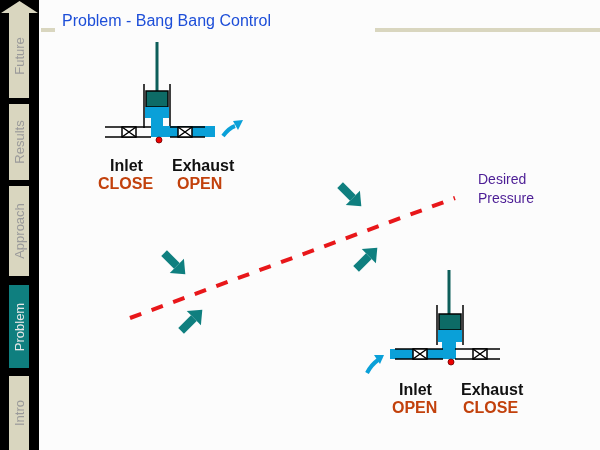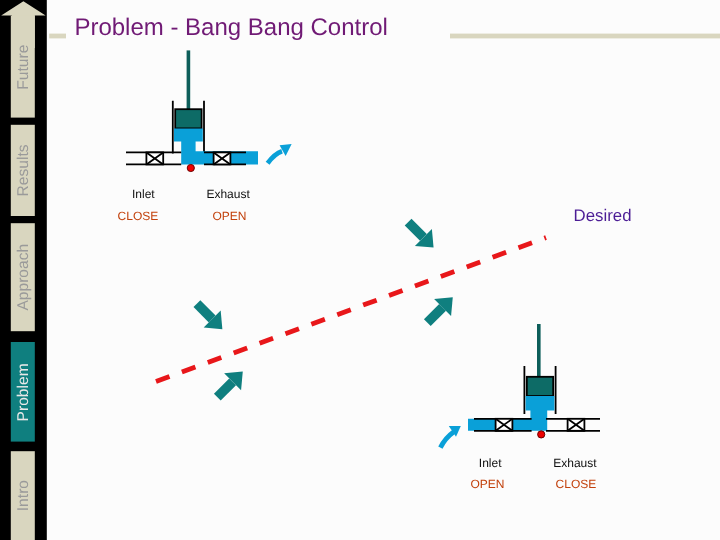--- a/index.html
+++ b/index.html
@@ -5,22 +5,22 @@
   html, body { margin:0; padding:0; }
   body { width:600px; height:450px; background:#fcfcfc; position:relative; overflow:hidden;
          font-family:"Liberation Sans", sans-serif; }
   .sidebar { position:absolute; left:0; top:0; width:39px; height:450px; background:#000; }
   .nav-tab { position:absolute; left:9px; width:20px; background:#d9d6bf; }
   .nav-tab.active { background:#0f7f7f; }
   .nav-tab span { position:absolute; left:50%; top:50%; transform:translate(-50%,-50%) rotate(-90deg);
                   white-space:nowrap; font-size:13px; color:#9a9a9a; }
   .nav-tab.active span { color:#e8e8e8; }
   .rule { position:absolute; height:4px; background:#d9d6bf; }
-  .title { position:absolute; left:62px; top:12px; font-size:20px; color:#701a75; }
-  .lbl { position:absolute; font-size:10px; }
+  .title { position:absolute; left:62px; top:12px; font-size:16px; color:#1d4ed8; }
+  .lbl { position:absolute; font-size:16px;font-weight:bold; }
   .lbl.blk { color:#111; }
   .lbl.teal { color:#c2410c; }
   .desired { position:absolute; left:478px; top:170px; font-size:14px; color:#4c1d95; line-height:19px; }
   svg { position:absolute; left:0; top:0; }
 </style>
 </head>
 <body>
 
 <div class="sidebar">
   <svg width="39" height="40">
@@ -120,13 +120,14 @@
 <div class="lbl blk" style="left:172px;top:157px;">Exhaust</div>
 <div class="lbl teal" style="left:177px;top:175px;">OPEN</div>
 
 <div class="lbl blk" style="left:399px;top:381px;">Inlet</div>
 <div class="lbl teal" style="left:392px;top:399px;">OPEN</div>
 <div class="lbl blk" style="left:461px;top:381px;">Exhaust</div>
 <div class="lbl teal" style="left:463px;top:399px;">CLOSE</div>
 
 <div class="desired">
   <div>Desired</div>
+  <div>Pressure</div>
 </div>
 
 </body></html>

